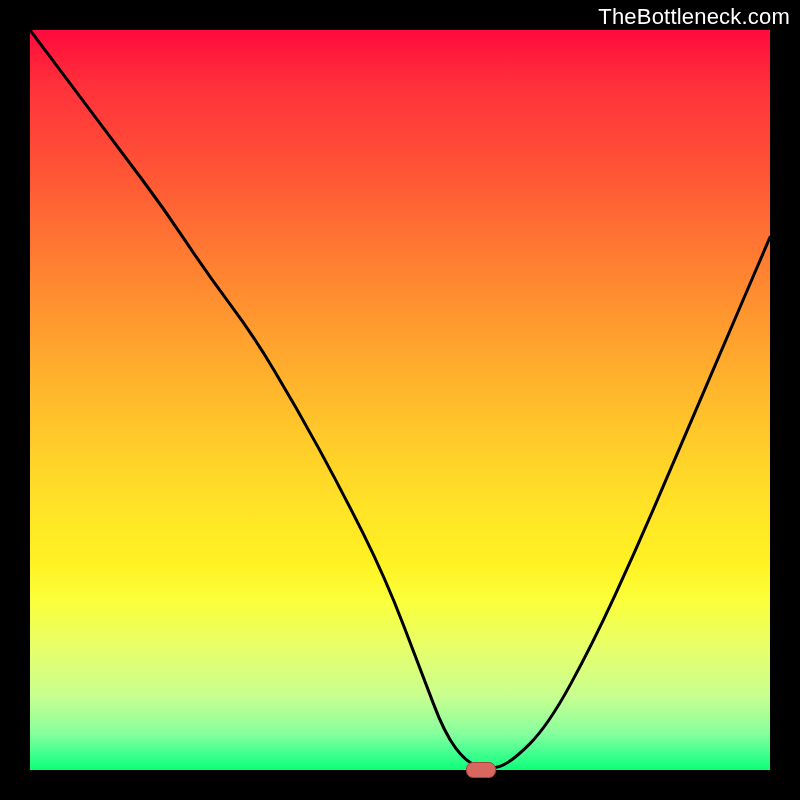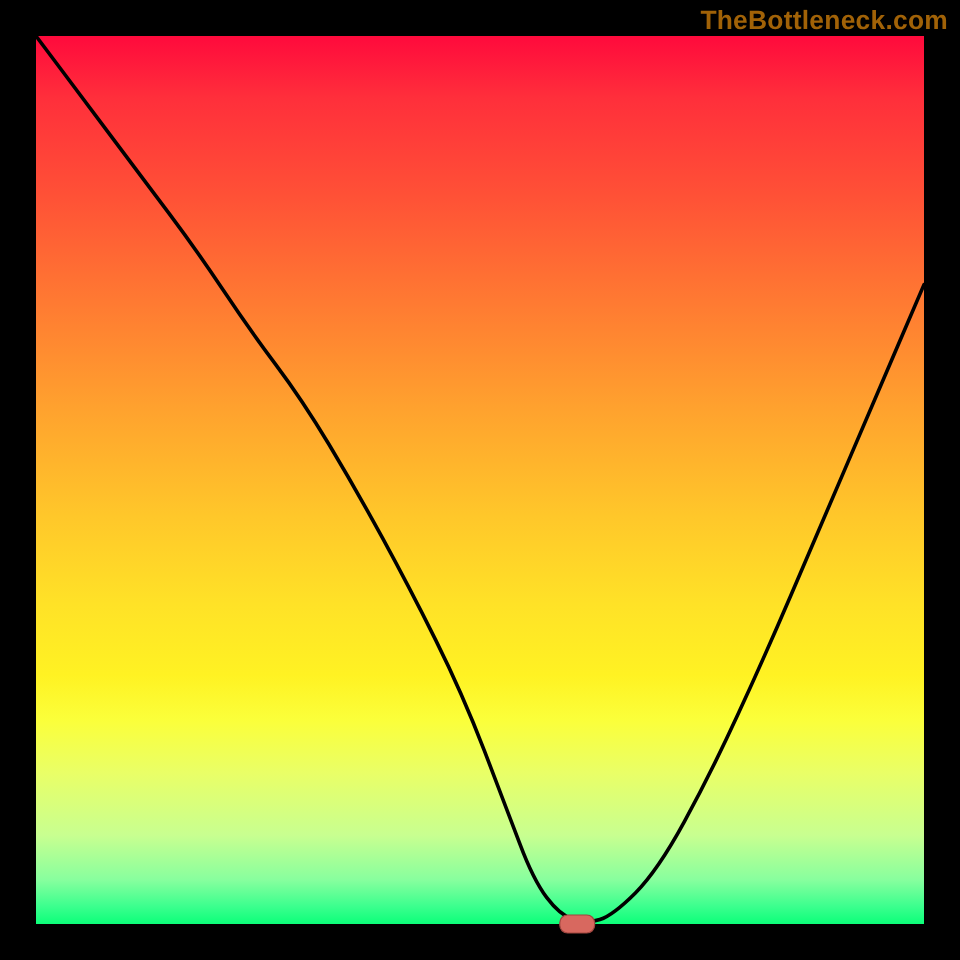--- a/index.html
+++ b/index.html
@@ -14,23 +14,23 @@
   .frame {
     position: relative;
     width: 800px;
     height: 800px;
     background: #000;
   }
   .watermark {
     position: absolute;
     top: 4px;
     right: 10px;
-    color: #a16207;
+    color: #ffffff;
     font-size: 22px;
-    font-weight: 700;
+    font-weight: 400;
     letter-spacing: 0.2px;
     z-index: 10;
     margin-left: 23px;
   }
   .plot {
     position: absolute;
     left: 30px;
     top: 30px;
     width: 740px;
     height: 740px;

